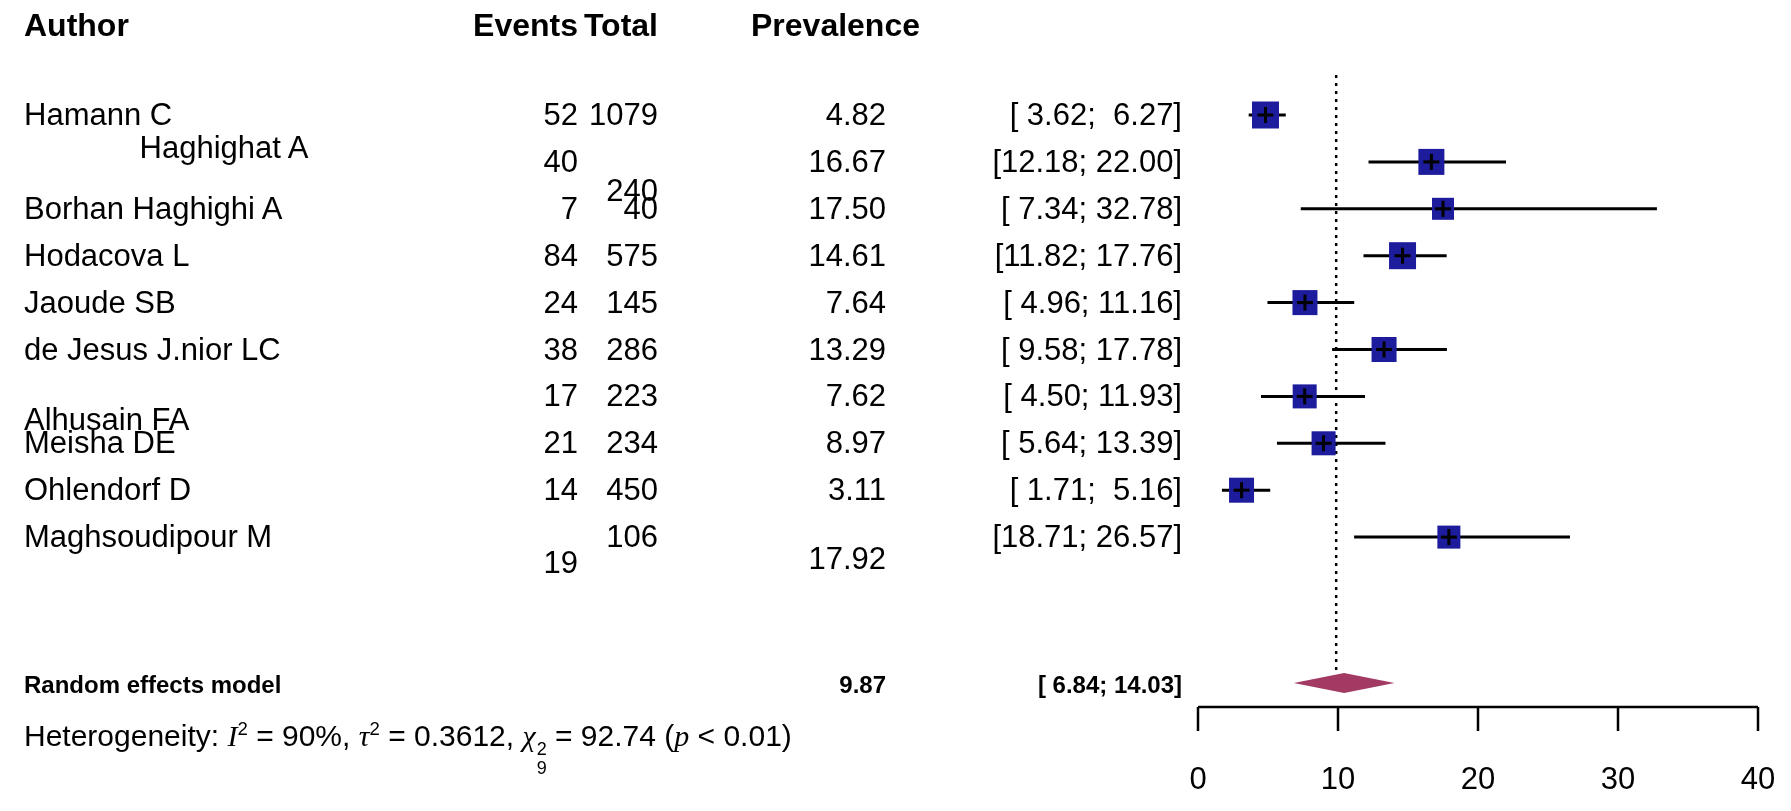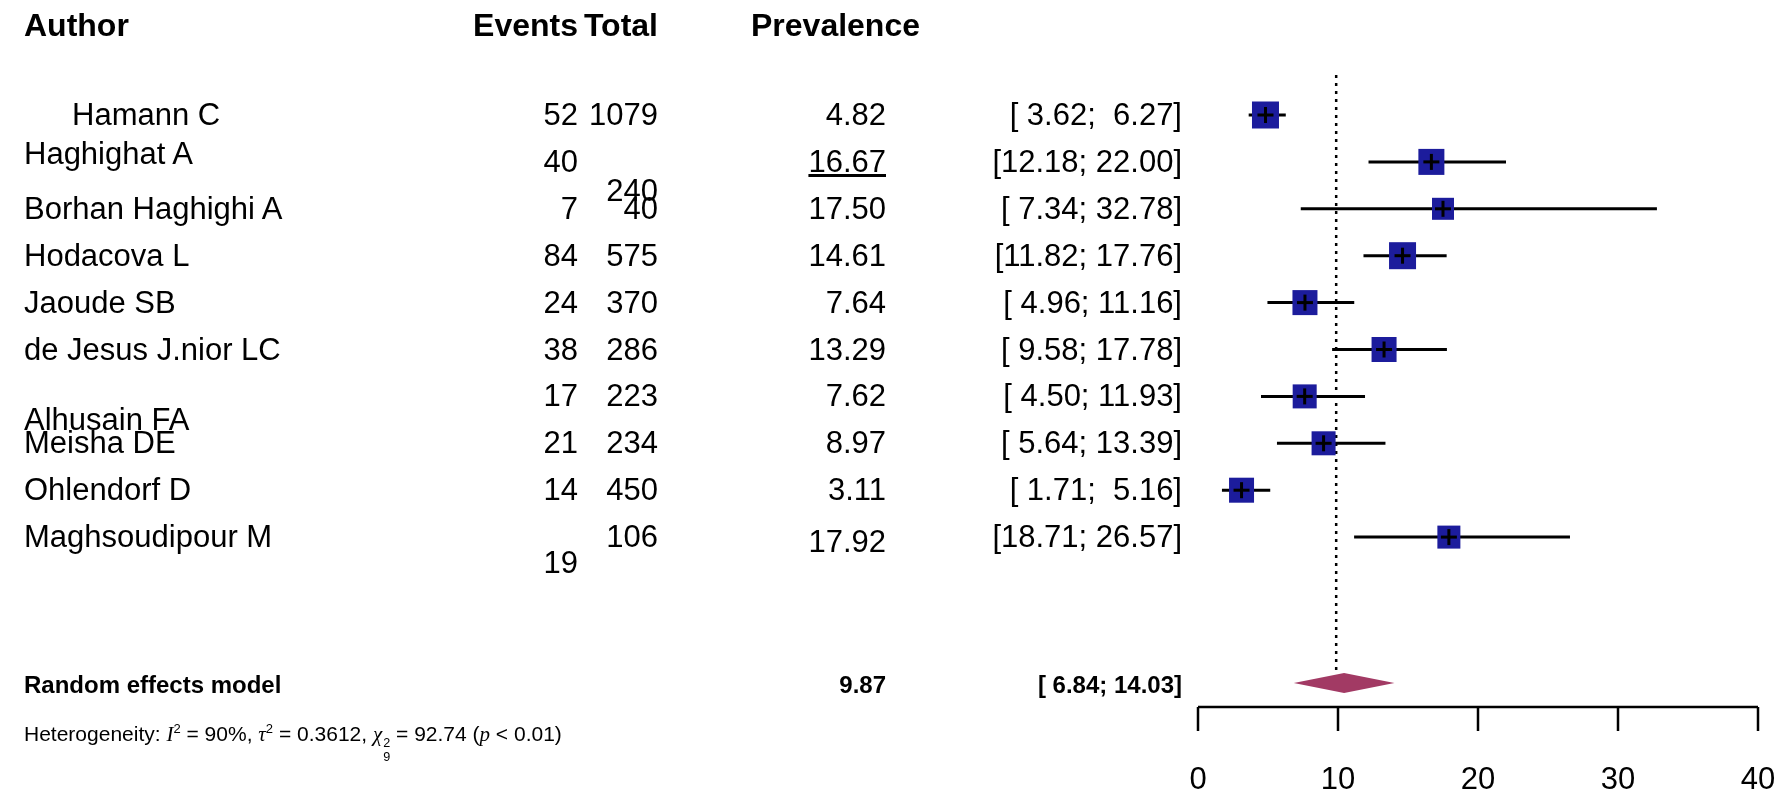--- a/index.html
+++ b/index.html
@@ -16,21 +16,21 @@
   .col-author{left:24px;width:400px;text-align:left;}
   .col-events{left:423px;width:155px;text-align:right;}
   .col-total{left:510px;width:148px;text-align:right;}
   .col-prev{left:690px;width:196px;text-align:right;}
   .col-prev-hdr{left:700px;width:220px;text-align:right;}
   .col-ci{left:870px;width:312px;text-align:right;}
   .row-abs{position:absolute;left:0;top:0;width:100%;height:0;}
   .summary .cell{font-weight:bold;font-size:24px;}
   #het{
     position:absolute;left:24px;top:712px;height:34px;line-height:34px;
-    font-size:21px;white-space:pre;
+    font-size:30px;white-space:pre;
   }
   #het i{font-family:"Liberation Serif", serif;font-style:italic;}
   #het sup{font-size:0.62em;}
   .stack{
     display:inline-flex;flex-direction:column;align-items:flex-start;
     font-size:0.6em;line-height:1.05;vertical-align:-0.5em;margin-left:1px;
   }
   #plot-svg{position:absolute;left:0;top:0;pointer-events:none;}
 </style>
 </head>
@@ -38,51 +38,51 @@
 
 <div id="canvas">
 
   <div class="hdr col-author">Author</div>
   <div class="hdr col-events">Events</div>
   <div class="hdr col-total">Total</div>
   <div class="hdr col-prev-hdr">Prevalence</div>
 
   <div id="table-rows">
       <div class="row-abs">
-        <div class="cell col-author" style="top: 96px; margin-left: 48px;">Hamann C</div>
+        <div class="cell col-author" style="top: 96px;">Hamann C</div>
         <div class="cell col-events" style="top: 96px;">52</div>
         <div class="cell col-total" style="top: 96px;">1079</div>
         <div class="cell col-prev" style="top: 96px;">4.82</div>
         <div class="cell col-ci" style="top: 96px;">[ 3.62;  6.27]</div>
       </div>
       <div class="row-abs">
-        <div class="cell col-author" style="top: 135px;">Haghighat A</div>
+        <div class="cell col-author" style="top: 129px; text-align: center;">Haghighat A</div>
         <div class="cell col-events" style="top: 142.9px;">40</div>
         <div class="cell col-total" style="top: 142.9px; margin-top: 29px;">240</div>
-        <div class="cell col-prev" style="top: 142.9px; text-decoration: underline;">16.67</div>
+        <div class="cell col-prev" style="top: 142.9px;">16.67</div>
         <div class="cell col-ci" style="top: 142.9px;">[12.18; 22.00]</div>
       </div>
       <div class="row-abs">
         <div class="cell col-author" style="top: 189.8px;">Borhan Haghighi A</div>
         <div class="cell col-events" style="top: 189.8px;">7</div>
         <div class="cell col-total" style="top: 189.8px;">40</div>
         <div class="cell col-prev" style="top: 189.8px;">17.50</div>
         <div class="cell col-ci" style="top: 189.8px;">[ 7.34; 32.78]</div>
       </div>
       <div class="row-abs">
         <div class="cell col-author" style="top: 236.7px;">Hodacova L</div>
         <div class="cell col-events" style="top: 236.7px;">84</div>
         <div class="cell col-total" style="top: 236.7px;">575</div>
         <div class="cell col-prev" style="top: 236.7px;">14.61</div>
         <div class="cell col-ci" style="top: 236.7px;">[11.82; 17.76]</div>
       </div>
       <div class="row-abs">
         <div class="cell col-author" style="top: 283.6px;">Jaoude SB</div>
         <div class="cell col-events" style="top: 283.6px;">24</div>
-        <div class="cell col-total" style="top: 283.6px;">370</div>
+        <div class="cell col-total" style="top: 283.6px;">145</div>
         <div class="cell col-prev" style="top: 283.6px;">7.64</div>
         <div class="cell col-ci" style="top: 283.6px;">[ 4.96; 11.16]</div>
       </div>
       <div class="row-abs">
         <div class="cell col-author" style="top: 330.5px;">de Jesus J.nior LC</div>
         <div class="cell col-events" style="top: 330.5px;">38</div>
         <div class="cell col-total" style="top: 330.5px;">286</div>
         <div class="cell col-prev" style="top: 330.5px;">13.29</div>
         <div class="cell col-ci" style="top: 330.5px;">[ 9.58; 17.78]</div>
       </div>
@@ -104,21 +104,21 @@
         <div class="cell col-author" style="top: 471.2px;">Ohlendorf D</div>
         <div class="cell col-events" style="top: 471.2px;">14</div>
         <div class="cell col-total" style="top: 471.2px;">450</div>
         <div class="cell col-prev" style="top: 471.2px;">3.11</div>
         <div class="cell col-ci" style="top: 471.2px;">[ 1.71;  5.16]</div>
       </div>
       <div class="row-abs">
         <div class="cell col-author" style="top: 518.1px;">Maghsoudipour M</div>
         <div class="cell col-events" style="top: 544px; text-align: right;">19</div>
         <div class="cell col-total" style="top: 518.1px;">106</div>
-        <div class="cell col-prev" style="top: 523px;">17.92</div>
+        <div class="cell col-prev" style="top: 540px;">17.92</div>
         <div class="cell col-ci" style="top: 518.1px;">[18.71; 26.57]</div>
       </div>
     </div>
 
   <div class="row-abs summary">
     <div class="cell col-author" style="top:666px;width:640px;">Random effects model</div>
     <div class="cell col-prev" style="top:666px;">9.87</div>
     <div class="cell col-ci" style="top:666px;">[ 6.84; 14.03]</div>
   </div>
 

